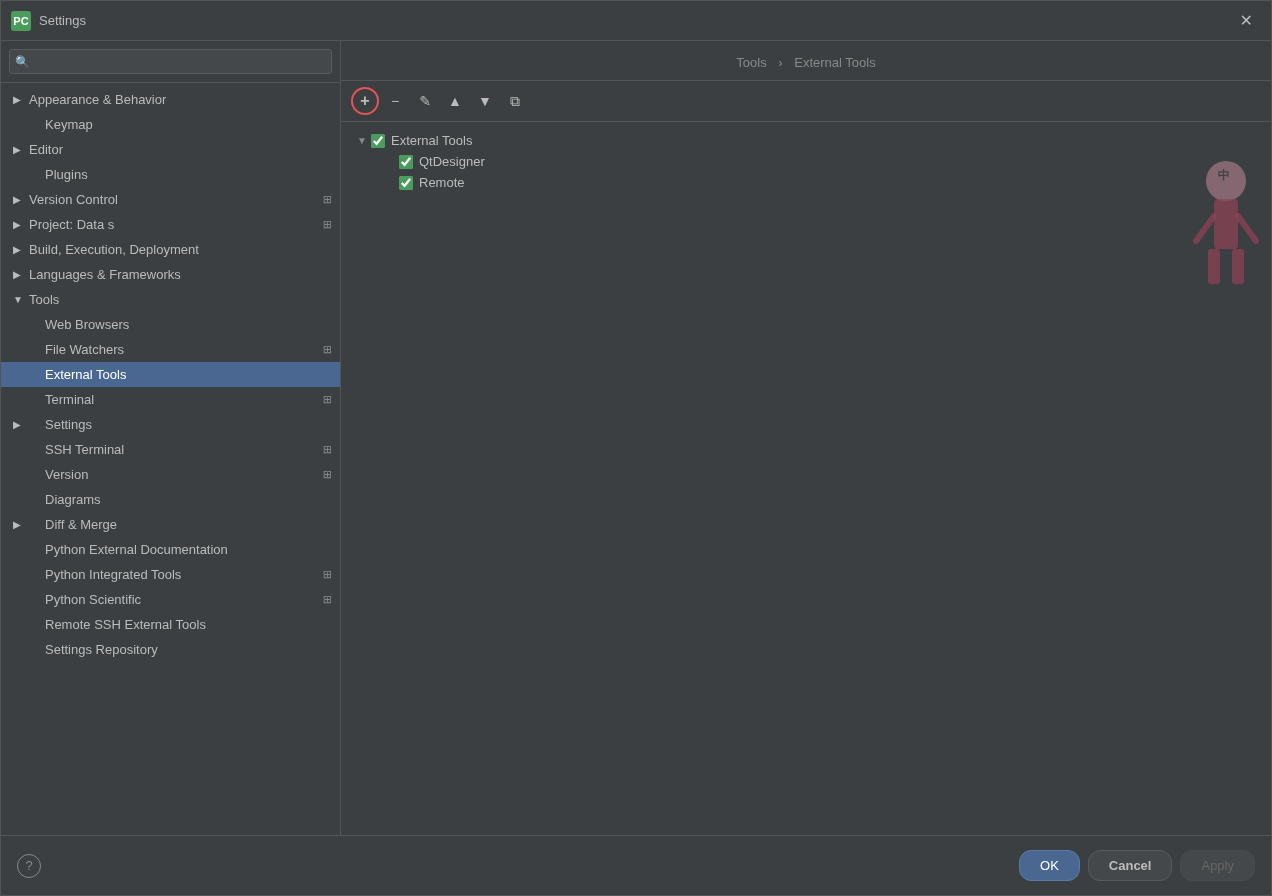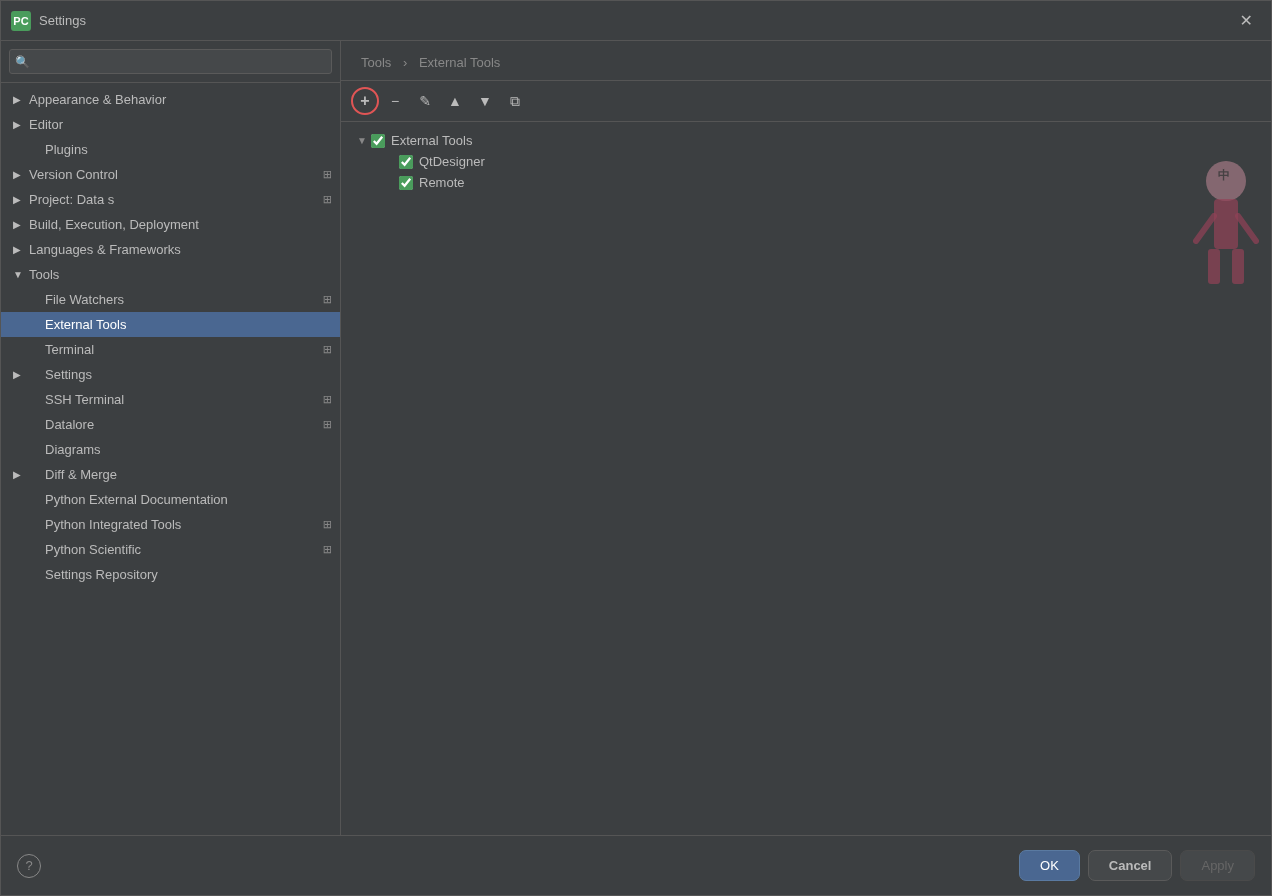--- a/index.html
+++ b/index.html
@@ -134,20 +134,21 @@
       flex-direction: column;
       overflow: hidden;
       background: #3c3f41;
     }
     .breadcrumb {
       padding: 14px 16px 10px 16px;
       font-size: 13px;
       color: #bbbbbb;
       border-bottom: 1px solid #555;
       flex-shrink: 0;
+      text-align: center;
     }
     .breadcrumb span { color: #888; margin: 0 4px; }
     .toolbar {
       display: flex;
       align-items: center;
       padding: 6px 10px;
       gap: 2px;
       border-bottom: 1px solid #555;
       flex-shrink: 0;
     }
@@ -224,21 +225,21 @@
       justify-content: center;
     }
     .bottom-actions {
       margin-left: auto;
       display: flex;
       gap: 8px;
     }
     .btn {
       padding: 7px 20px;
       font-size: 13px;
-      border-radius: 7px;
+      border-radius: 12px;
       cursor: pointer;
       border: none;
     }
     .btn-primary {
       background: #4a6791;
       color: white;
       border: 1px solid #5a7aa1;
     }
     .btn-secondary {
       background: #45484a;
@@ -288,20 +289,24 @@
           <input class="search-input" type="text" placeholder="" style="">
         </div>
       </div>
       <div class="sidebar-list">
 
         <div class="nav-item">
           <span class="arrow">▶</span>
           <span>Appearance &amp; Behavior</span>
         </div>
 
+        <div class="nav-item">
+          <span class="arrow"></span>
+          <span class="indent1">Keymap</span>
+        </div>
 
         <div class="nav-item">
           <span class="arrow">▶</span>
           <span>Editor</span>
         </div>
 
         <div class="nav-item">
           <span class="arrow"></span>
           <span class="indent1">Plugins</span>
         </div>
@@ -326,20 +331,24 @@
         <div class="nav-item">
           <span class="arrow">▶</span>
           <span>Languages &amp; Frameworks</span>
         </div>
 
         <div class="nav-item">
           <span class="arrow">▼</span>
           <span>Tools</span>
         </div>
 
+        <div class="nav-item">
+          <span class="arrow"></span>
+          <span class="indent1">Web Browsers</span>
+        </div>
 
         <div class="nav-item">
           <span class="arrow"></span>
           <span class="indent1">File Watchers</span>
           <span class="badge">⊞</span>
         </div>
 
         <div class="nav-item active">
           <span class="arrow"></span>
           <span class="indent1">External Tools</span>
@@ -357,21 +366,21 @@
         </div>
 
         <div class="nav-item">
           <span class="arrow"></span>
           <span class="indent1">SSH Terminal</span>
           <span class="badge">⊞</span>
         </div>
 
         <div class="nav-item">
           <span class="arrow"></span>
-          <span class="indent1">Datalore</span>
+          <span class="indent1">Version</span>
           <span class="badge">⊞</span>
         </div>
 
         <div class="nav-item">
           <span class="arrow"></span>
           <span class="indent1">Diagrams</span>
         </div>
 
         <div class="nav-item">
           <span class="arrow">▶</span>
@@ -388,20 +397,24 @@
           <span class="indent1">Python Integrated Tools</span>
           <span class="badge">⊞</span>
         </div>
 
         <div class="nav-item">
           <span class="arrow"></span>
           <span class="indent1">Python Scientific</span>
           <span class="badge">⊞</span>
         </div>
 
+        <div class="nav-item">
+          <span class="arrow"></span>
+          <span class="indent1">Remote SSH External Tools</span>
+        </div>
 
 
         <div class="nav-item">
           <span class="arrow"></span>
           <span class="indent1">Settings Repository</span>
         </div>
 
       </div>
     </div>
 

